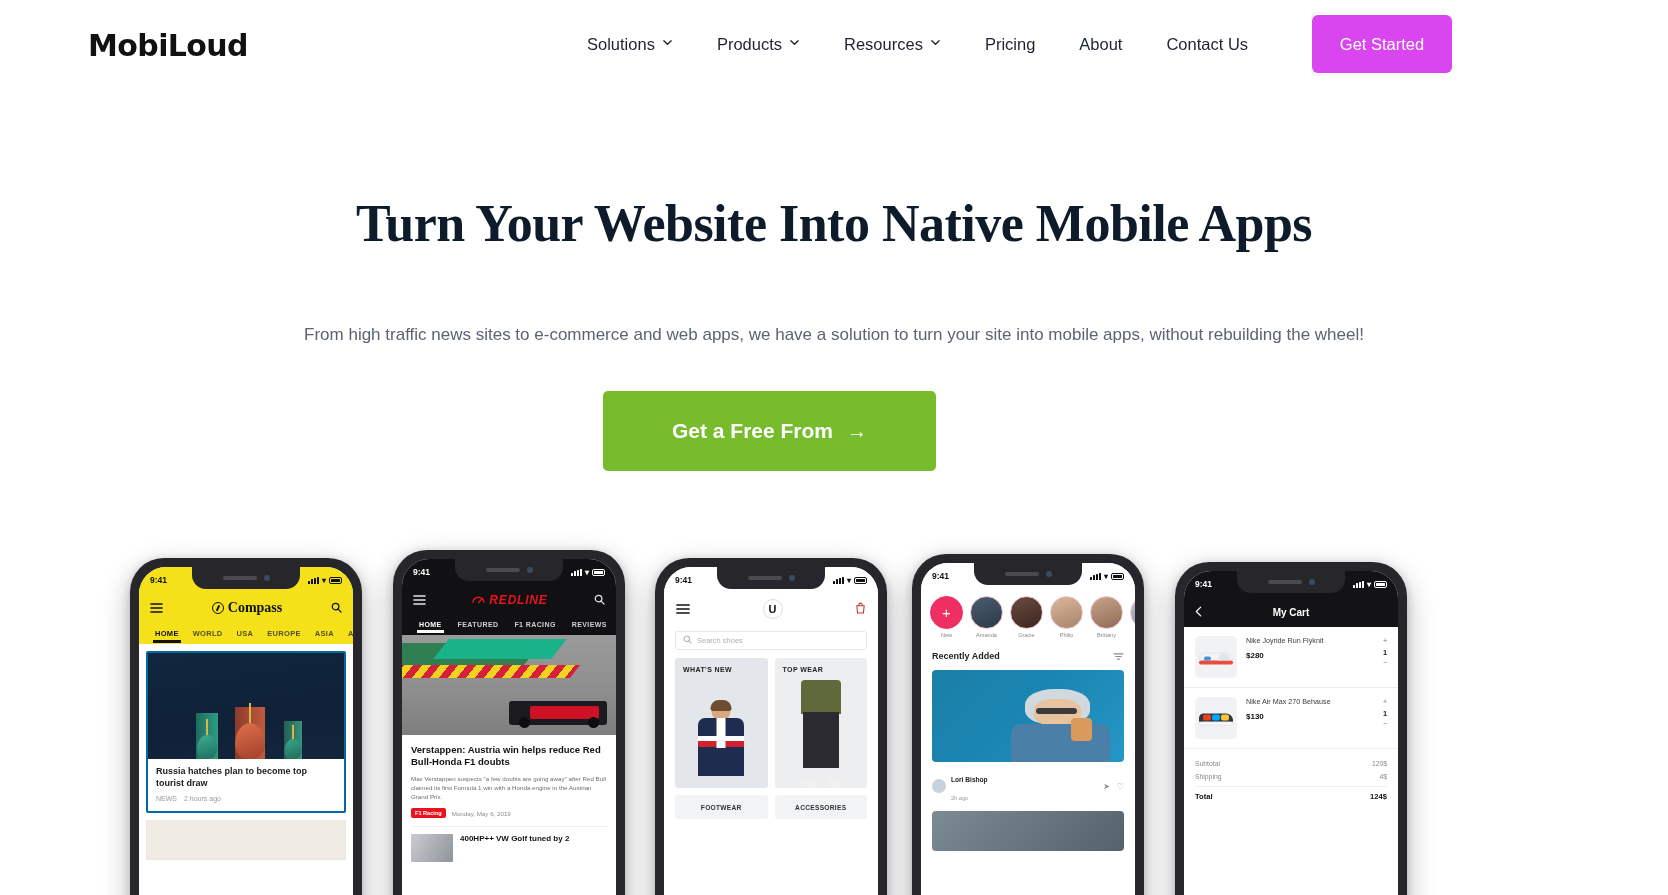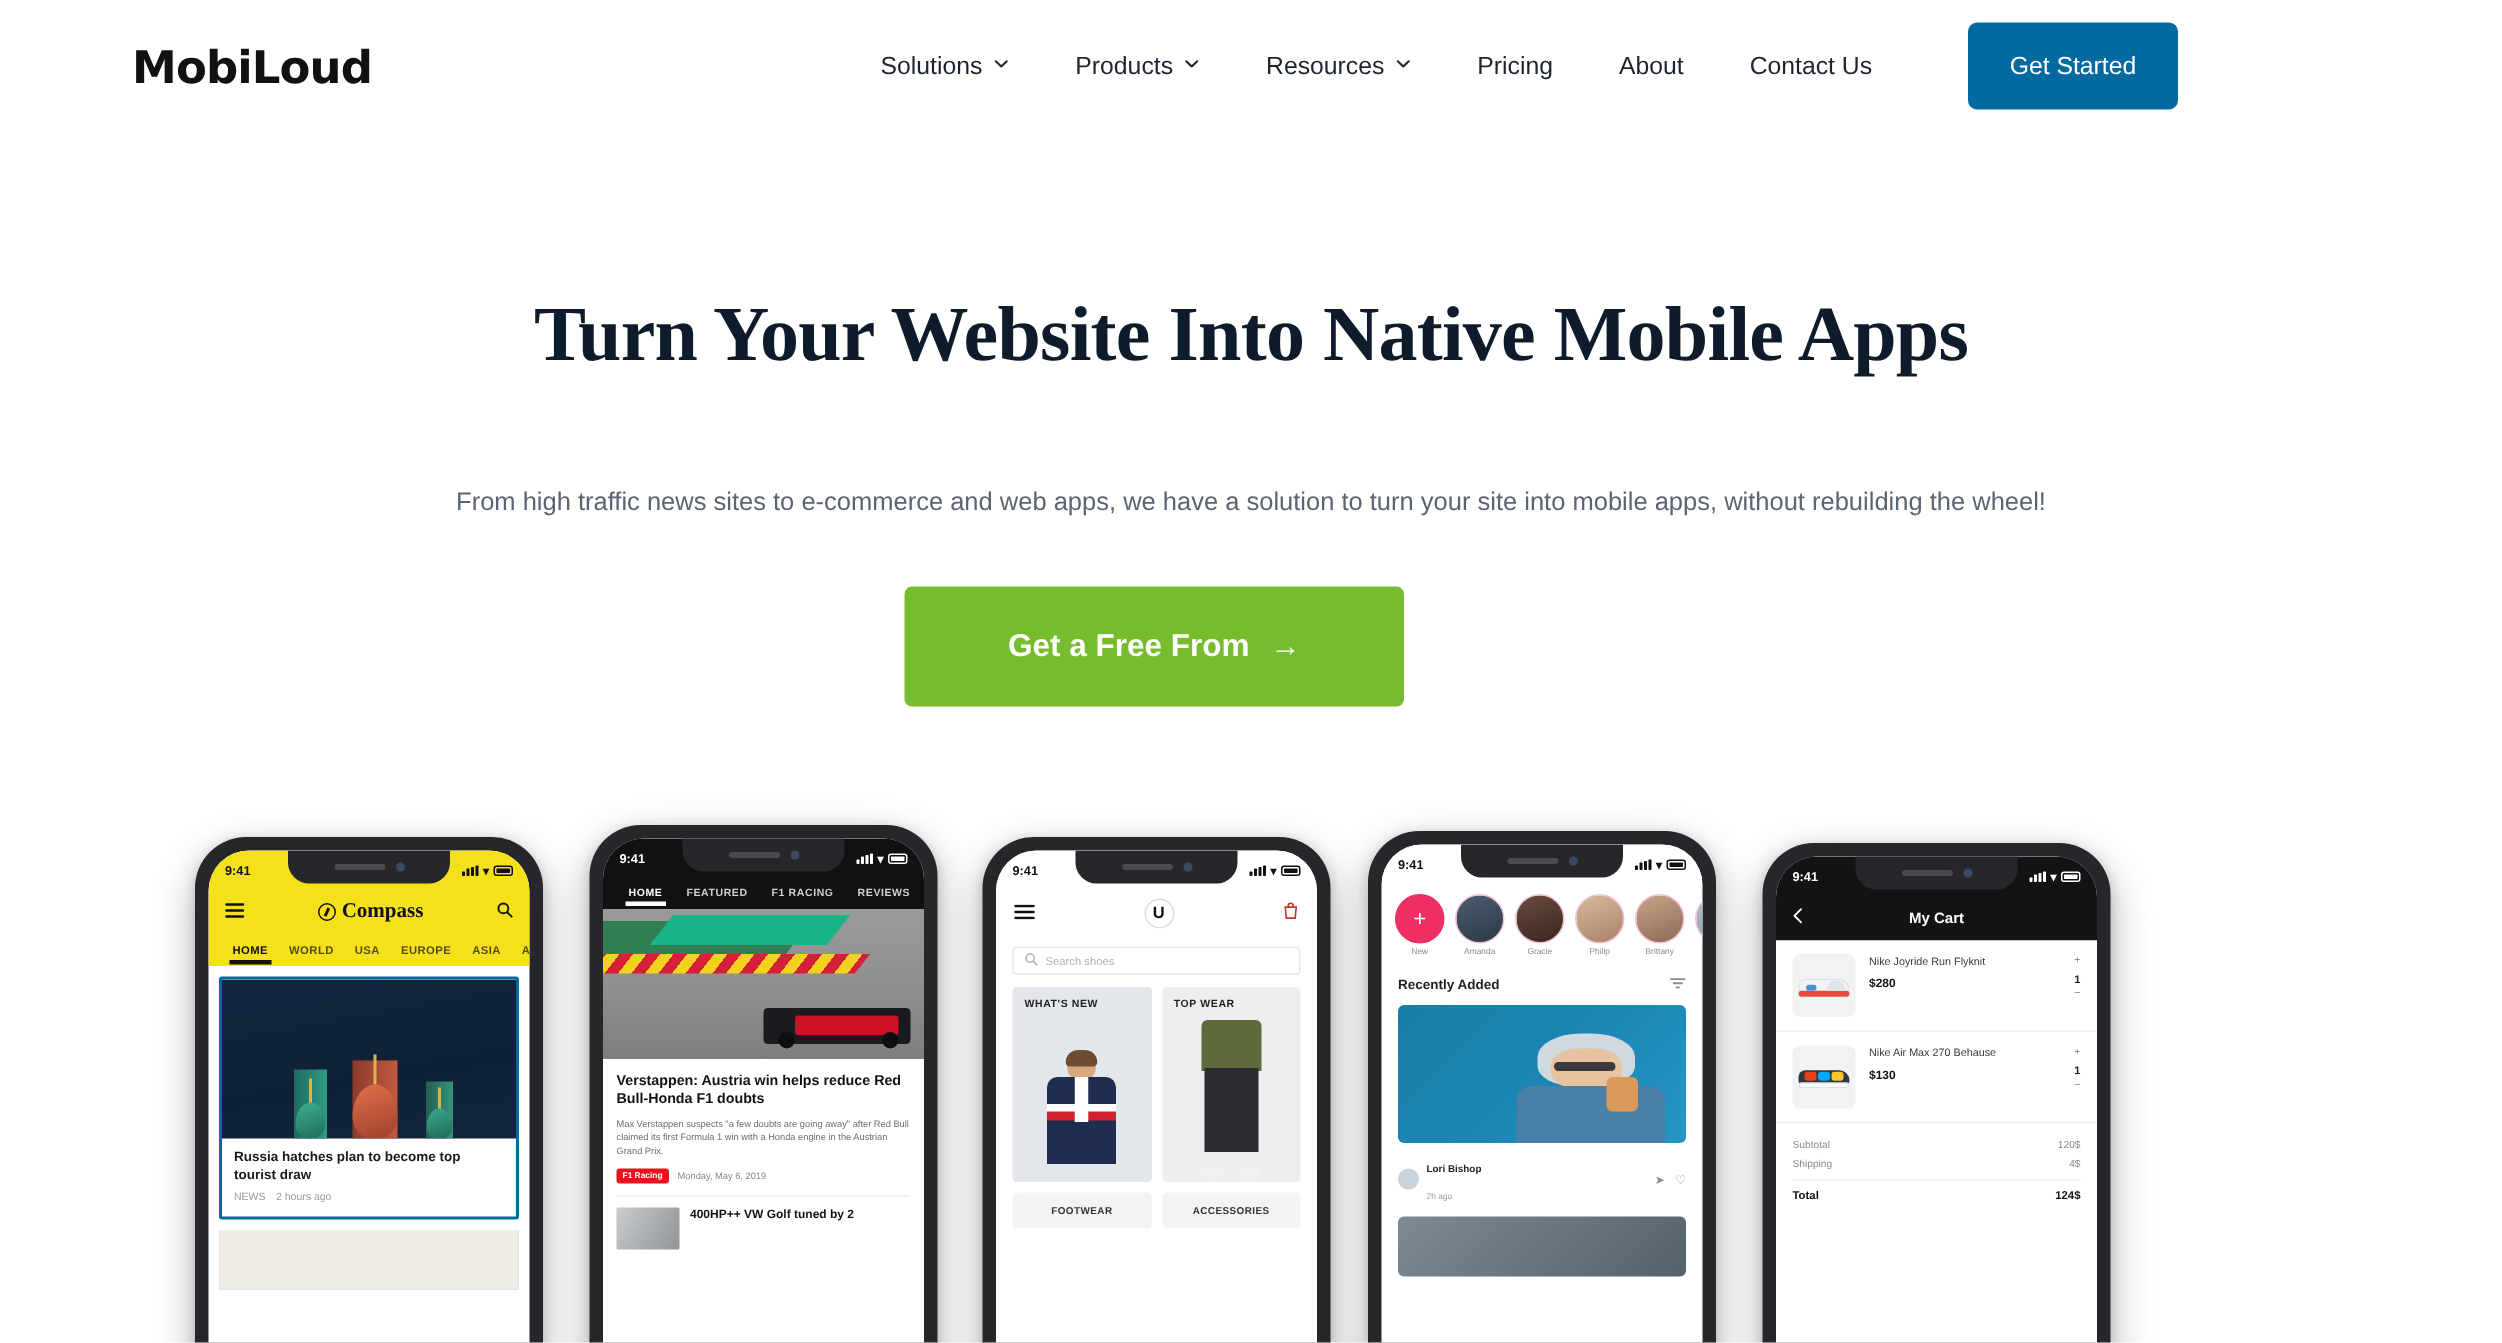--- a/index.html
+++ b/index.html
@@ -37,21 +37,21 @@
   }
   .nav-item .label { display: inline-block; }
   .chev {
     display: inline-block; width: 11px; height: 11px;
     position: relative; top: -2px;
   }
   .chev svg { display: block; }
   .cta-top {
     position: absolute; left: 1312px; top: 15px;
     width: 140px; height: 58px;
-    background: #0369a1; color: #ffffff;
+    background: #d946ef; color: #ffffff;
     border: none; border-radius: 6px;
     font-size: 16.5px; font-family: "Liberation Sans", sans-serif;
     cursor: pointer;
     display: flex; align-items: center; justify-content: center;
   }
 
   
   .hero { position: absolute; top: 0; left: 0; width: 1668px; }
   .headline {
     position: absolute; top: 197px; left: 0; width: 1668px;
@@ -372,20 +372,44 @@
               <span class="sb-bars">
                   <i></i>
                   <i></i>
                   <i></i>
                   <i></i>
                 </span>
               <span class="sb-wifi">▾</span>
               <span class="sb-batt"></span>
             </span>
           </div>
+          <div class="appbar">
+            <span>
+              <svg width="13" height="10" viewBox="0 0 13 10">
+                  <g stroke="#e3e3e3" stroke-width="1.6" stroke-linecap="round">
+                    <path d="M1 1h11"></path>
+                    <path d="M1 5h11"></path>
+                    <path d="M1 9h11"></path>
+                  </g>
+                </svg>
+            </span>
+            <span class="brand">
+              <svg width="13" height="9" viewBox="0 0 14 9">
+                  <path d="M1 8 A6 6 0 0 1 13 8" fill="none" stroke="#e8131d" stroke-width="1.6"></path>
+                  <path d="M7 8 L10.5 4" stroke="#e8131d" stroke-width="1.4" stroke-linecap="round"></path>
+                </svg>
+              <span>REDLINE</span>
+            </span>
+            <span>
+              <svg width="11" height="11" viewBox="0 0 12 12">
+                  <circle cx="5" cy="5" r="3.6" fill="none" stroke="#e3e3e3" stroke-width="1.4"></circle>
+                  <path d="M7.8 7.8 L11 11" stroke="#e3e3e3" stroke-width="1.4" stroke-linecap="round"></path>
+                </svg>
+            </span>
+          </div>
           <div class="tabs">
             <span class="active">HOME</span>
             <span>FEATURED</span>
             <span>F1 RACING</span>
             <span>REVIEWS</span>
           </div>
         </div>
         <div class="hero-img">
           <div style="position:absolute;inset:0;background:linear-gradient(180deg,#9a9a9a 0%,#8e8e8e 55%,#7e7e7e 100%);"></div>
           <div style="position:absolute;left:-10%;top:8%;width:70%;height:26%;background:#2f7f52;transform:skewX(-38deg);"></div>

